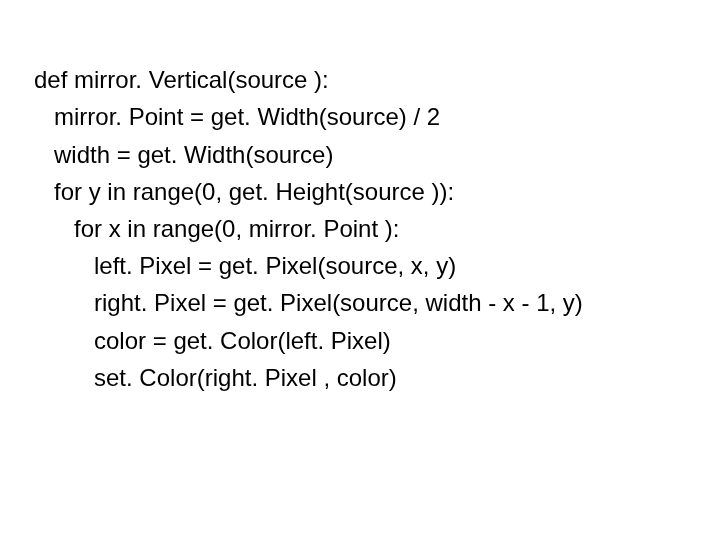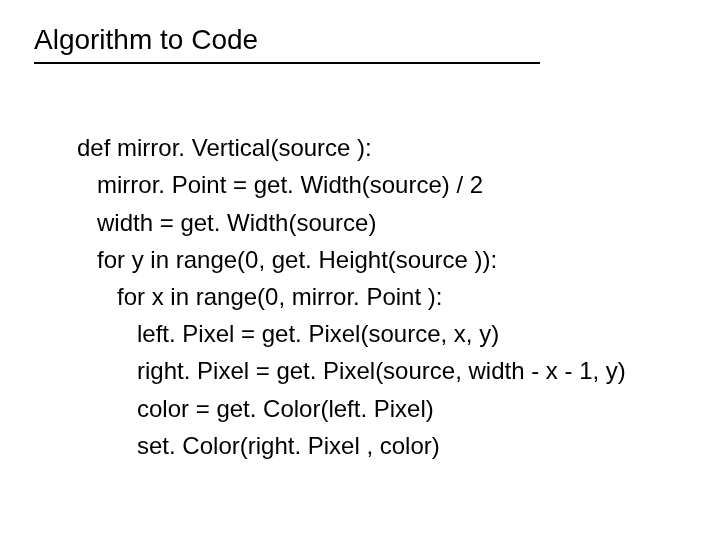--- a/index.html
+++ b/index.html
@@ -26,28 +26,26 @@
     padding-bottom: 6px;
     border-bottom: 2px solid #000;
     margin-bottom: 28px;
     width: 506px;
   }
   .code {
     font-size: 24px;
     line-height: 1.55;
     white-space: pre;
     font-weight: 400;
-    margin-left: 43px;
   }
 </style>
 </head>
 <body>
 
 <div class="slide">
-  <div class="title">Algorithm to Code</div>
   <div class="code">
 <span>def mirror. Vertical(source ):</span>
 <span>   mirror. Point = get. Width(source) / 2</span>
 <span>   width = get. Width(source)</span>
 <span>   for y in range(0, get. Height(source )):</span>
 <span>      for x in range(0, mirror. Point ):</span>
 <span>         left. Pixel = get. Pixel(source, x, y)</span>
 <span>         right. Pixel = get. Pixel(source, width - x - 1, y)</span>
 <span>         color = get. Color(left. Pixel)</span>
 <span>         set. Color(right. Pixel , color)</span></div>

